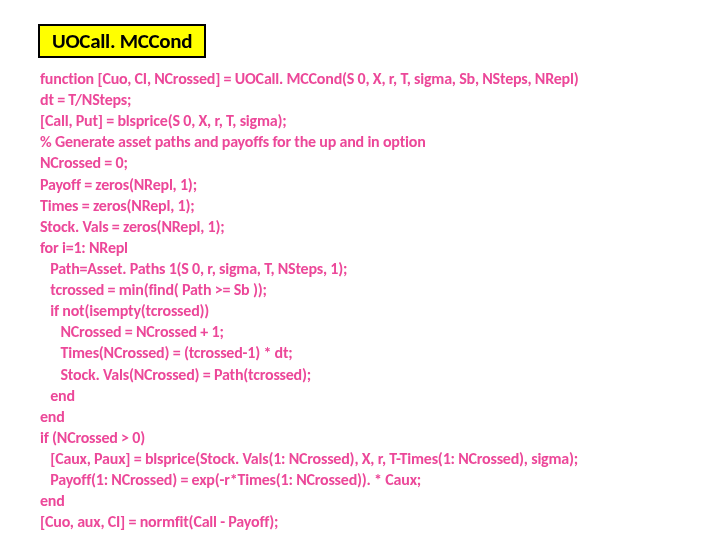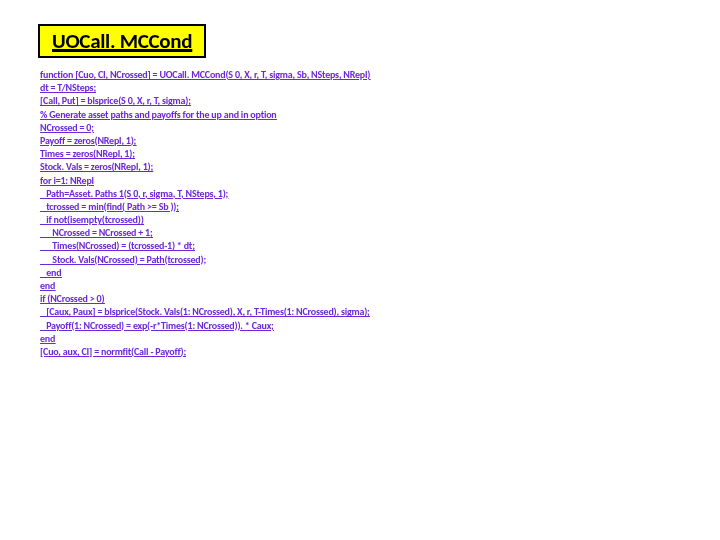--- a/index.html
+++ b/index.html
@@ -1,19 +1,18 @@
 <!DOCTYPE html>
 <html><head>
   <meta charset="utf-8">
   <style>
     * {
       margin: 2px;
       padding: 0;
       box-sizing: border-box;
-      text-decoration: underline;
     }
     body {
       width: 720px;
       height: 540px;
       background: #ffffff;
       font-family: "Calibri", "Segoe UI", sans-serif;
       padding: 18px 32px;
     }
     .title-box {
       display: inline-block;
@@ -23,23 +22,23 @@
       margin-bottom: 8px;
     }
     .title-text {
       font-weight: bold;
       font-size: 21px;
       color: #000000;
       letter-spacing: -0.3px;
     }
     .code-block {
       font-family: "Calibri", "Segoe UI", sans-serif;
-      font-size: 10px;
+      font-size: 16px;
       line-height: 1.32;
-      color: #6d28d9;
+      color: #ec4899;
       font-weight: bold;
       white-space: pre;
       letter-spacing: -0.2px;
     }
   </style>
 </head>
 <body>
 
 
 

